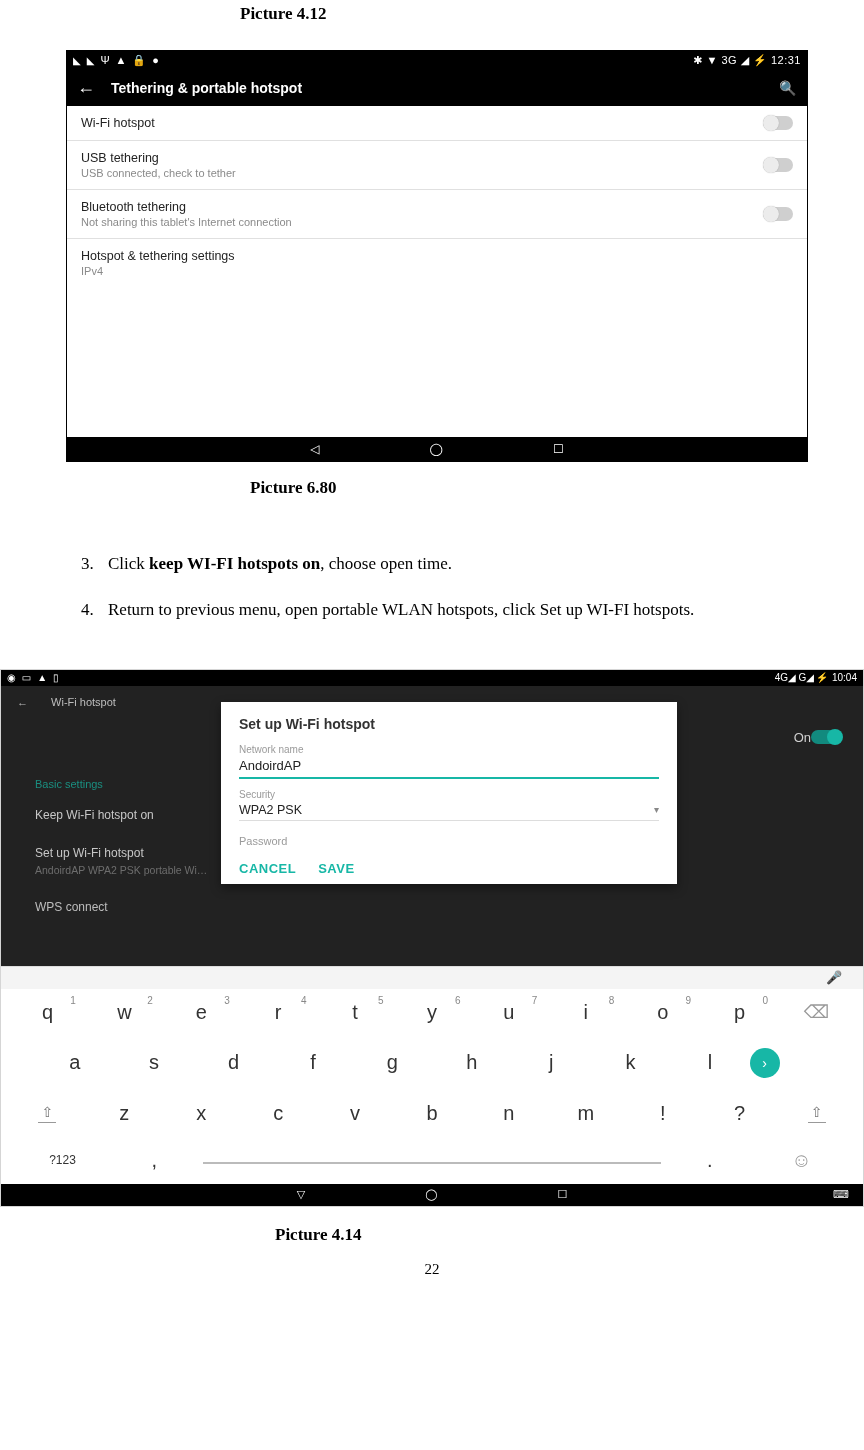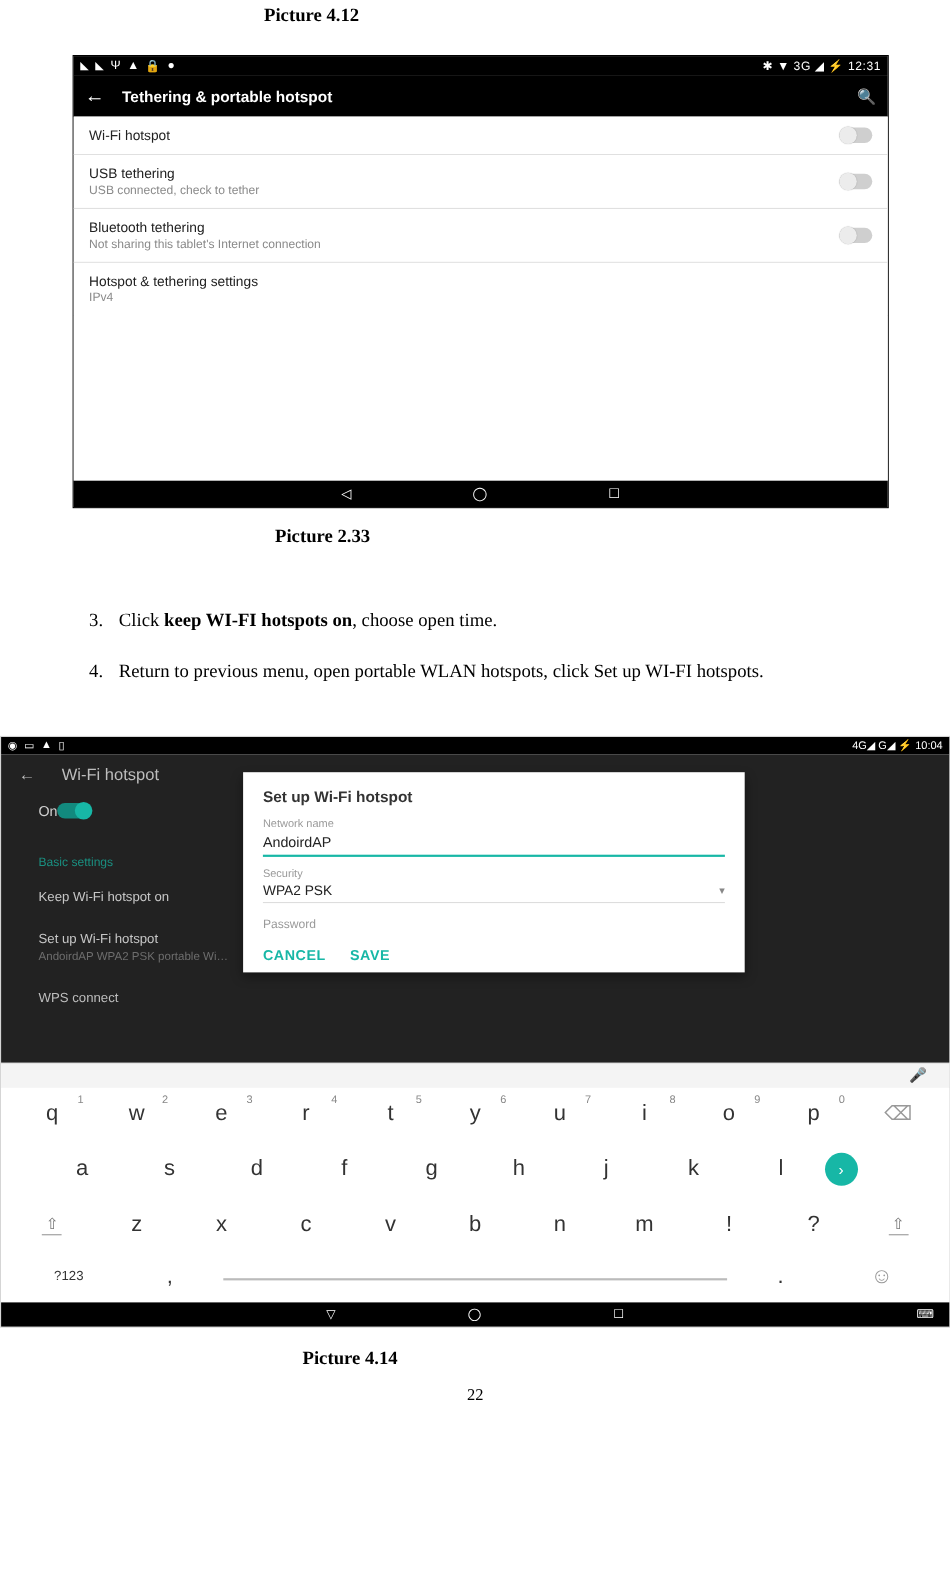--- a/index.html
+++ b/index.html
@@ -103,25 +103,25 @@
   .sbar2 {
     background:#000; color:#fff; height:16px;
     display:flex; align-items:center; justify-content:space-between;
     padding:0 6px; font-size:10px;
   }
   .topdark {
     background:#222; position:relative; height:280px;
     color:#888;
   }
   .back-row {
-    position:absolute; left:16px; top:10px; color:#bdbdbd; font-size:15px;
+    position:absolute; left:16px; top:10px; color:#bdbdbd; font-size:11px;
   }
   .on-row {
     position:absolute; left:34px; top:44px; right:0px;
-    display:flex; align-items:center; justify-content:flex-start;
+    display:flex; align-items:center; justify-content:flex-end;
     color:#d0d0d0; padding-right:22px;
   }
   .toggle-on {
     width: 30px; height: 14px; border-radius: 10px; background:#128a7e; position:relative;
   }
   .toggle-on::after {
     content:""; position:absolute; width:16px; height:16px; border-radius:50%;
     background:#17b7a6; top:-1px; right:-2px;
   }
   .basic   { position:absolute; left:34px; top:92px; color:#1a8f80; font-size:11px; }
@@ -233,21 +233,21 @@
 
     <div class="blank"></div>
 
     <div class="navbar">
       <span>◁</span>
       <span>◯</span>
       <span>☐</span>
     </div>
   </div>
 
-  <div class="caption caption-4-13">Picture 2.33</div>
+  <div class="caption caption-4-13">Picture 6.80</div>
 
   <ol class="steps" start="3">
     <li>
       <span>Click </span><span class="b">keep WI-FI hotspots on</span><span>, choose open time.</span>
     </li>
     <li>Return to previous menu, open portable WLAN hotspots, click Set up WI-FI hotspots.</li>
   </ol>
 </div>
 
 <div class="shot2">

